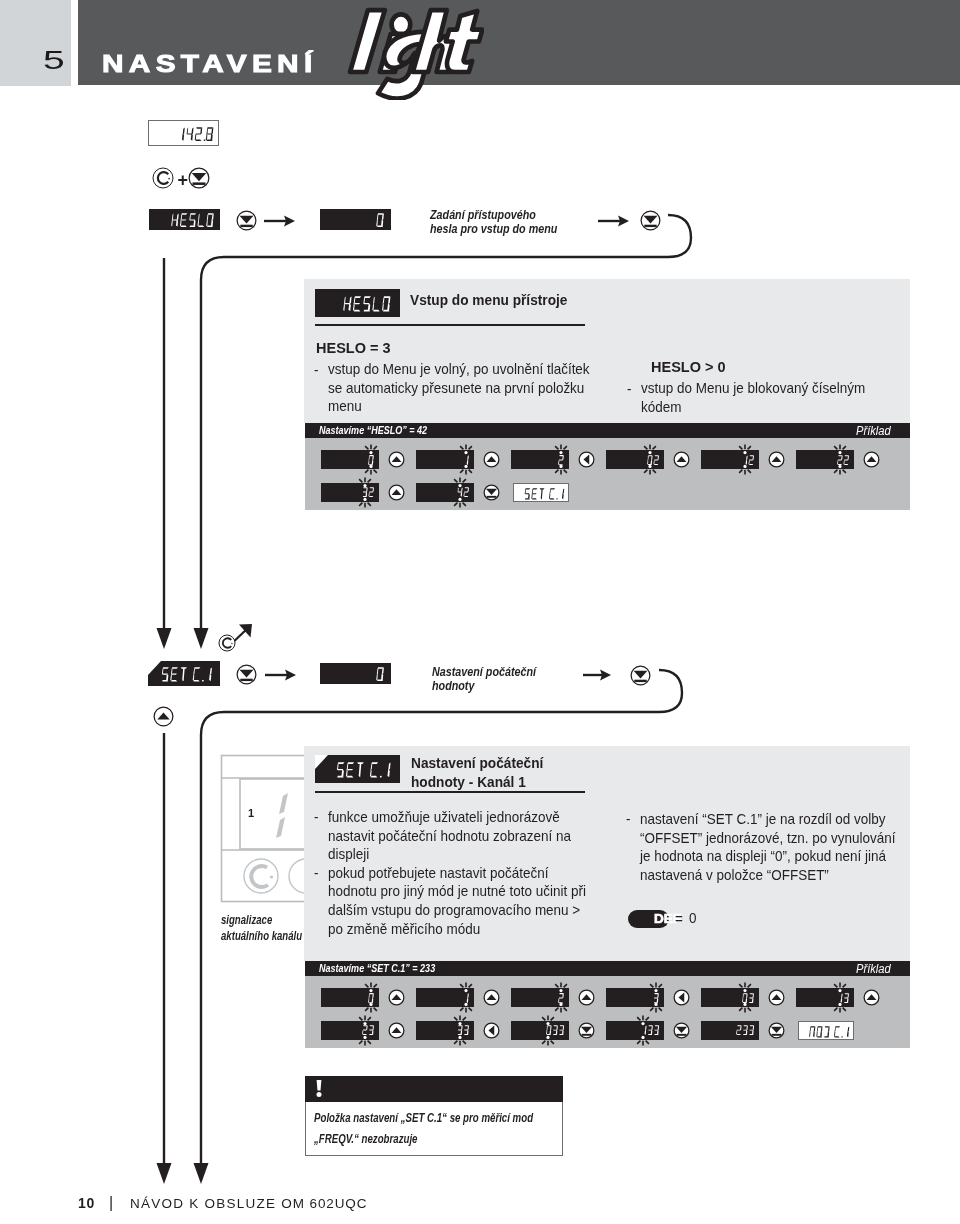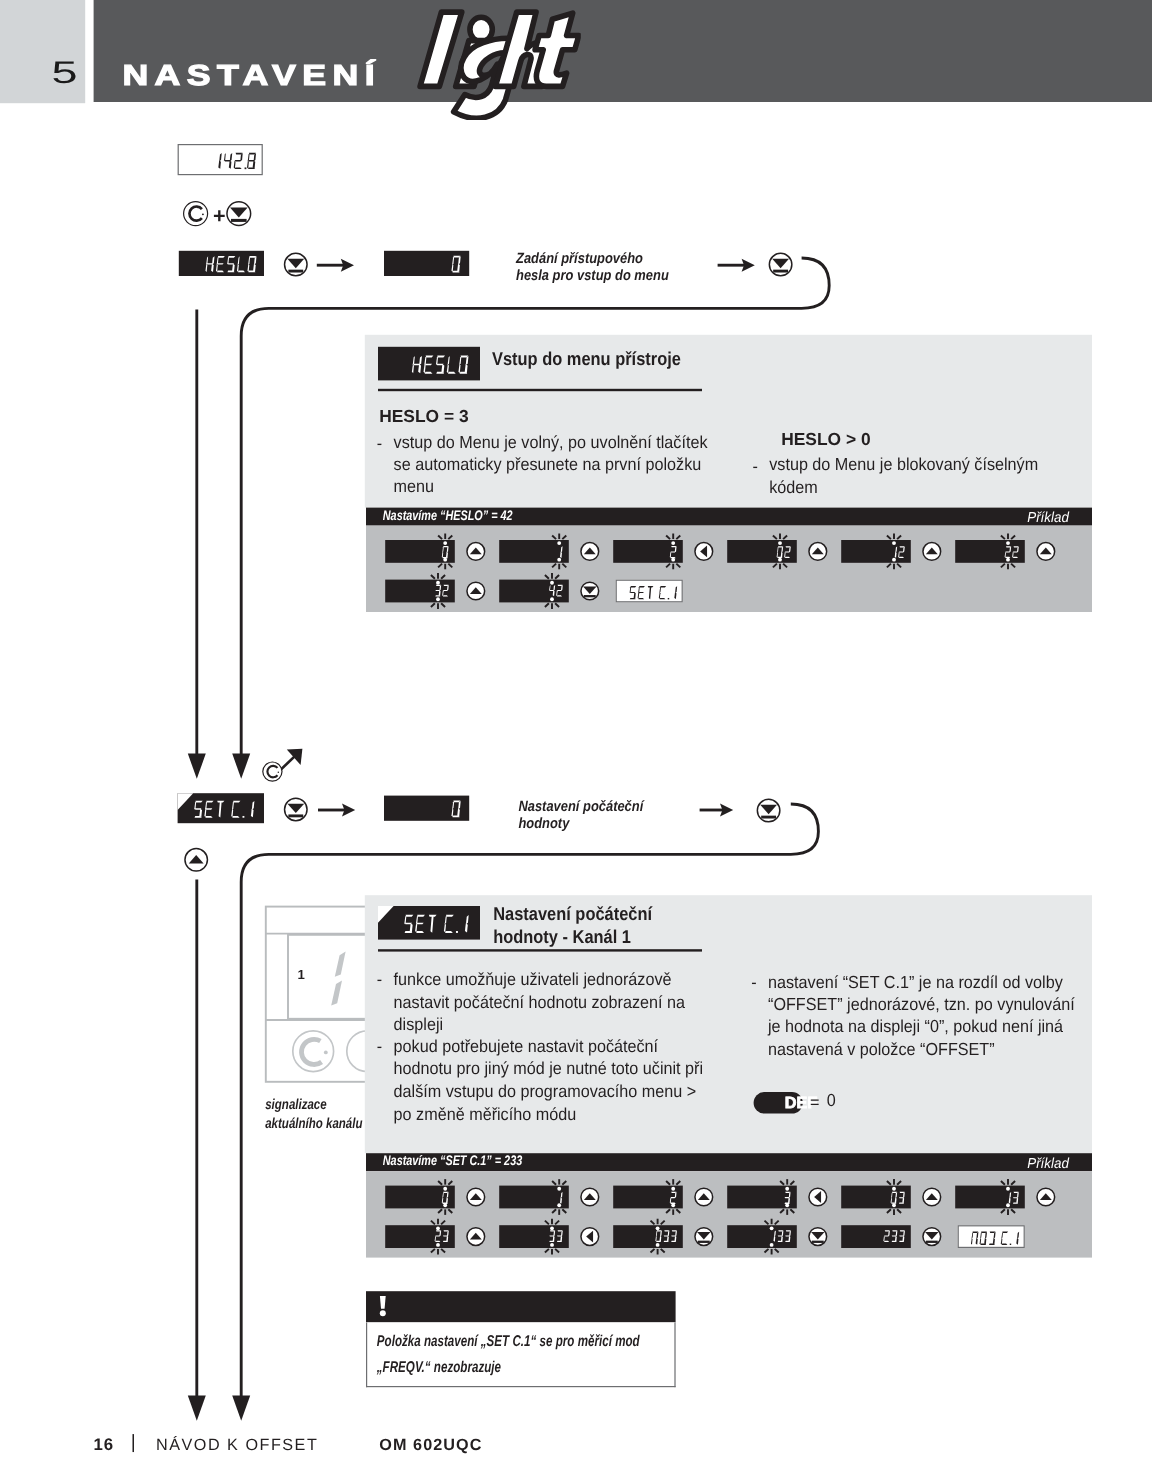--- a/index.html
+++ b/index.html
@@ -30,21 +30,21 @@
   .ex-label{font-size:12px;font-style:italic;font-weight:400;color:#fff;line-height:1;transform:scaleX(0.93);transform-origin:left top;}
   .ex-title{font-size:11.5px;font-style:italic;font-weight:bold;color:#fff;line-height:1;transform:scaleX(0.785);transform-origin:left top;}
   .dev1{font-size:11px;font-weight:bold;color:#231f20;line-height:1;}
   .devcap{font-size:12px;font-style:italic;font-weight:bold;color:#231f20;line-height:1;transform:scaleX(0.80);transform-origin:left top;}
   .note-l{font-size:13px;font-style:italic;font-weight:bold;color:#231f20;line-height:1;transform:scaleX(0.745);transform-origin:left top;}
   .def-txt{font-size:13.5px;font-weight:bold;color:#fff;line-height:1;letter-spacing:0.1px;-webkit-text-stroke:0.7px #fff;}
   .bl{font-size:14.5px;line-height:1;color:#231f20;transform:scaleX(0.93);transform-origin:left top;}
   #footer-num{left:78px;top:1196px;font-size:14px;font-weight:bold;color:#231f20;letter-spacing:0.6px;line-height:1;}
   #footer-sep{left:109px;top:1195px;font-size:16px;color:#231f20;font-weight:300;line-height:1;}
   #footer-txt{left:130px;top:1197px;font-size:13.5px;color:#231f20;letter-spacing:1.25px;line-height:1;}
-  #footer-txt b{font-weight:bold;letter-spacing:0.9px;margin-left:46px;}
+  #footer-txt b{font-weight:normal;letter-spacing:0.9px;}
 </style>
 </head>
 <body>
 
 <div class="abs" id="chapter-box"></div>
 <div class="abs" id="chapter-num">5</div>
 <div class="abs" id="header-band"></div>
 <div class="abs" id="header-title">NASTAVENÍ</div>
 
 <svg class="abs" id="logo" width="139" height="95" viewBox="-2 0 162 112" aria-label="light">
@@ -887,15 +887,15 @@
     <div class="abs bar-dark" style="left:305px;top:1076px;width:258px;height:26px"></div>
     <div class="abs" style="left:305px;top:1102px;width:258px;height:54px;background:#fff;border:1.3px solid #6d6e71;border-top:none;box-sizing:border-box"></div>
     <svg class="abs" style="left:314px;top:1080px" width="10" height="18">
       <path d="M2.6,0 L7.4,0 L6.5,10.6 L3.5,10.6 Z" fill="#ffffff"></path>
       <circle cx="5" cy="14.4" r="2.5" fill="#ffffff"></circle>
     </svg>
     <div class="abs t note-l" style="left:314px;top:1111px">Položka nastavení „SET C.1“ se pro měřicí mod</div>
     <div class="abs t note-l" style="left:314px;top:1132px">„FREQV.“ nezobrazuje</div>
   </div>
 
-<div class="abs" id="footer-num">16</div>
+<div class="abs" id="footer-num">10</div>
 <div class="abs" id="footer-sep">|</div>
-<div class="abs" id="footer-txt"><span>NÁVOD K OFFSET </span><b>OM 602UQC</b></div>
+<div class="abs" id="footer-txt"><span>NÁVOD K OBSLUZE </span><b>OM 602UQC</b></div>
 
 </body></html>

